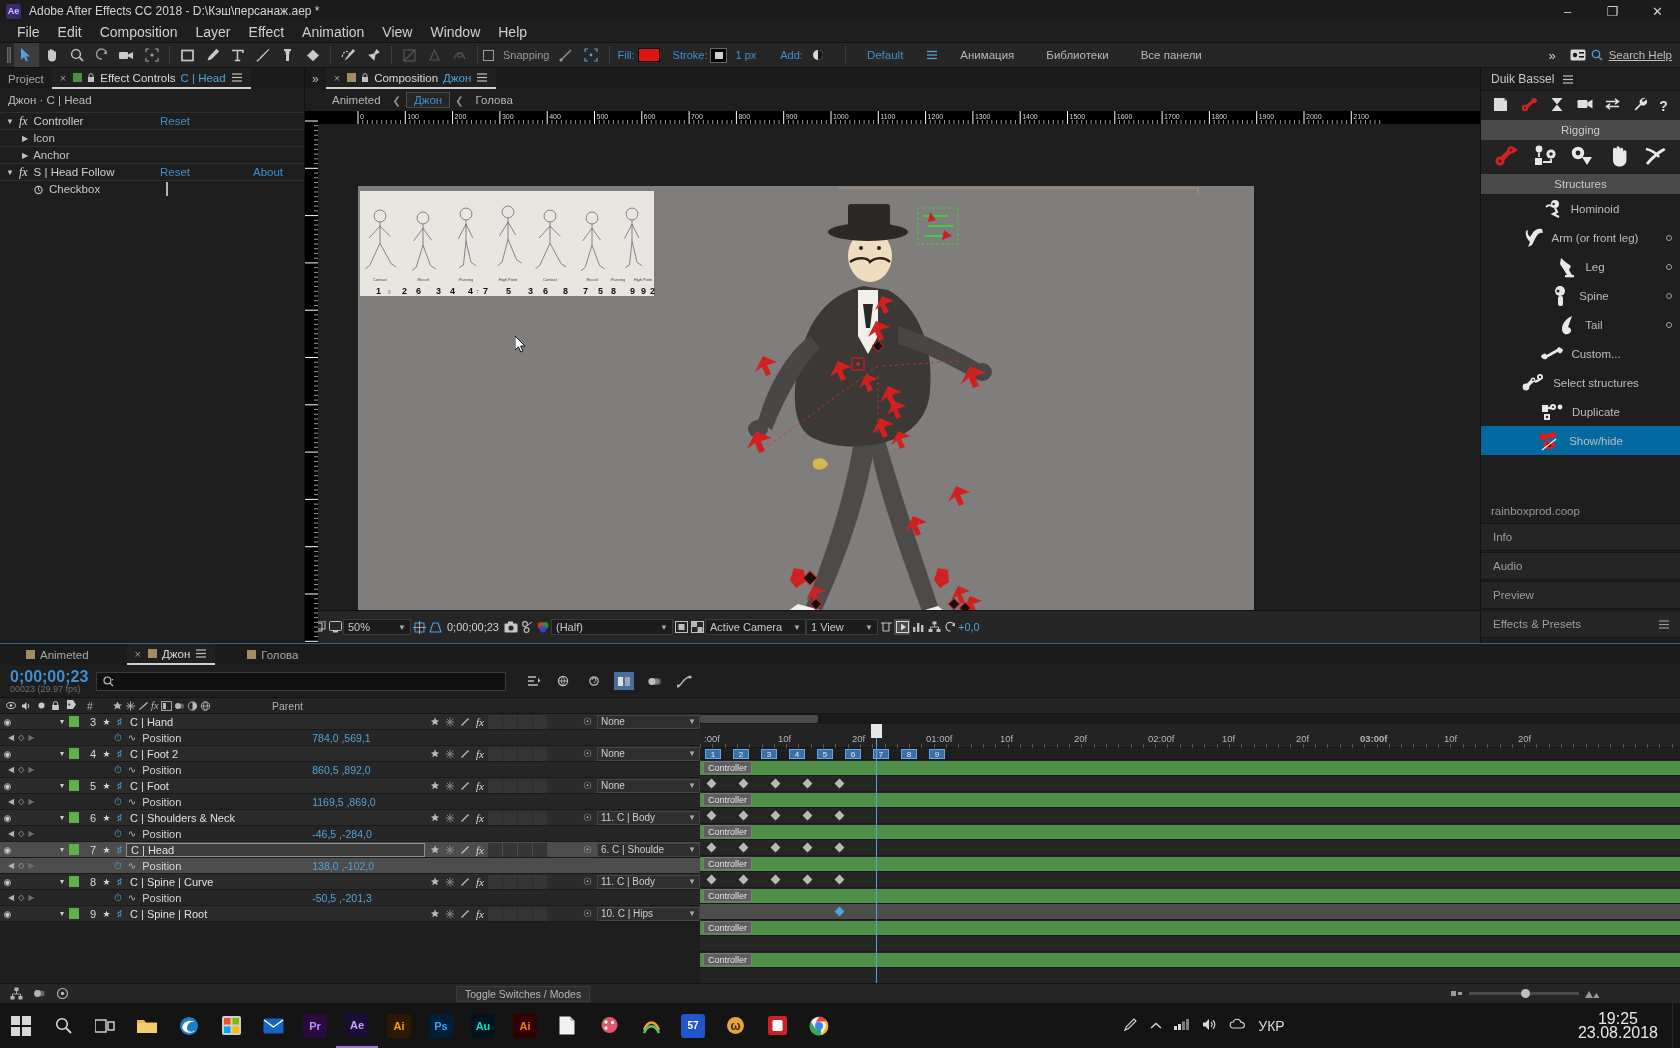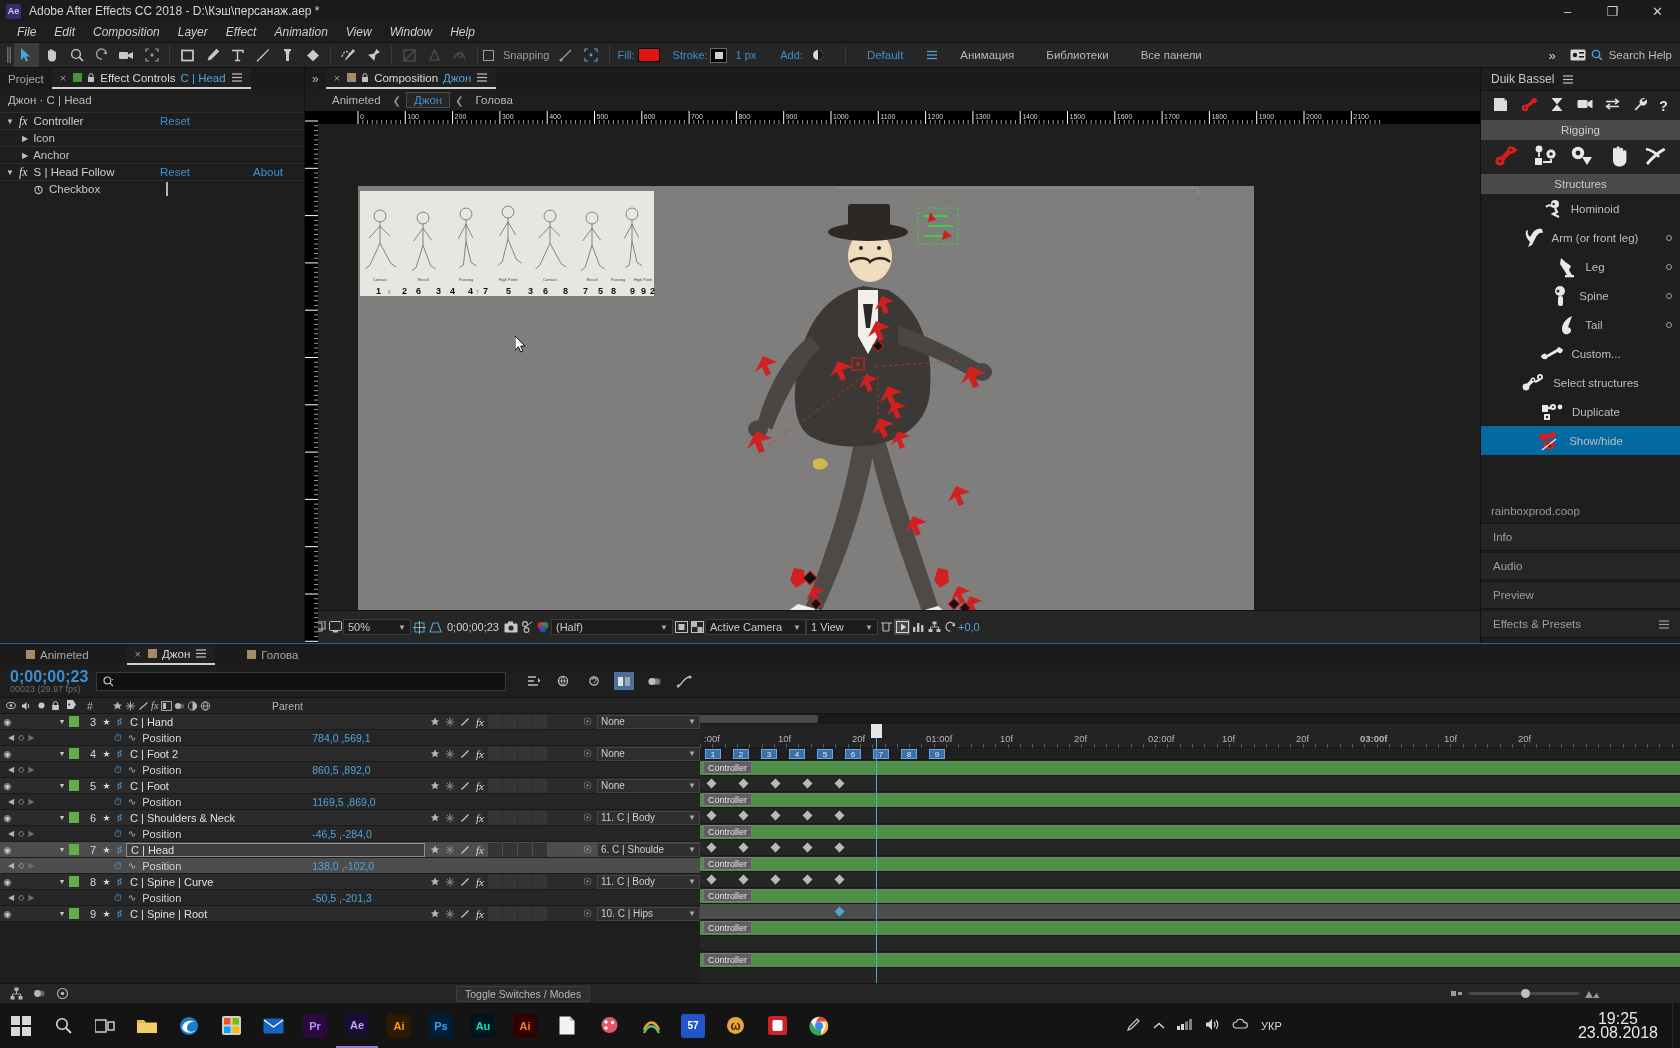--- a/index.html
+++ b/index.html
@@ -15,40 +15,40 @@
   .titlebar { height:22px; background:#1b1b1b; display:flex; align-items:center; padding-left:6px; }
   .ae-logo { width:15px; height:15px; background:#3a2a6b; color:#cfc4ff; font-size:9px;
              font-weight:bold; display:flex; align-items:center; justify-content:center;
              border-radius:2px; margin-right:8px; }
   .title-text { font-size:12px; color:#d4d4d4; }
   .win-ctrl { margin-left:auto; display:flex; height:22px; }
   .win-btn { width:45px; display:flex; align-items:center; justify-content:center; color:#d0d0d0; font-size:13px; }
 
   
   .menubar { height:20px; background:#1e1e1e; display:flex; align-items:center; padding-left:8px; }
-  .menu-item { padding:2px 9px; font-size:12px; color:#cfcfcf;font-style:italic; }
+  .menu-item { padding:2px 9px; font-size:14px; color:#cfcfcf; }
 
   
   .toolbar { height:26px; background:#262626; display:flex; align-items:center;
              border-top:1px solid #111; border-bottom:1px solid #111; padding-left:4px; }
   .tool { width:25px; height:24px; display:flex; align-items:center; justify-content:center;
           color:#c9c9c9; font-size:13px; position:relative; }
   .tool.active { background:#3c3c3c; }
   .tool svg { display:block; }
   .tsep { width:1px; height:18px; background:#3d3d3d; margin:0 5px; }
   .tb-label { color:#9a9a9a; font-size:11px; padding:0 4px; }
   .tb-blue { color:#3f8fd0; font-size:11px; padding:0 3px; }
   .swatch-fill { width:22px; height:14px; background:#e21313; border:1px solid #000; }
   .swatch-stroke { width:17px; height:15px; background:#000; border:1px solid #666;
                    display:flex; align-items:center; justify-content:center; }
   .swatch-stroke i { width:8px; height:7px; background:#cfcfcf; display:block; }
   .snap-box { width:11px; height:11px; border:1px solid #9b9b9b; margin-right:5px; }
   .ws-item { color:#b8b8b8; font-size:11.5px; padding:0 16px; }
   .ws-item.sel { color:#3f8fd0; }
-  .search-help { display:flex; align-items:center; gap:6px; color:#bdbdbd; font-size:11.5px; padding-right:8px; }
+  .search-help { display:flex; align-items:center; gap:6px; color:#bdbdbd; font-size:11.5px; padding-right:8px;text-decoration:underline; }
 
   
   .workspace { position:absolute; top:68px; left:0; width:1680px; height:575px; display:flex; }
 
   
   .leftpanel { width:305px; background:#1e1e1e; border-right:1px solid #111; display:flex; flex-direction:column; }
   .ptabs { height:21px; background:#1b1b1b; display:flex; align-items:center; font-size:11.5px; position:relative; }
   .ptab { padding:0 8px; height:21px; display:flex; align-items:center; gap:5px; color:#a8a8a8; }
   .ptab.active { color:#d8d8d8; border-bottom:2px solid #d0d0d0; background:#202020; }
   .ptab .sq { width:9px; height:9px; background:#4b8f3f; }
@@ -2291,21 +2291,21 @@
             <path d="M1 4.5 H3.5 L7 1 V12 L3.5 8.5 H1 Z" fill="#d8d8d8"></path>
             <path d="M9 4 a3.4 3.4 0 0 1 0 5" stroke="#d8d8d8" stroke-width="1.2" fill="none"></path>
             <path d="M11 2.2 a6 6 0 0 1 0 8.6" stroke="#d8d8d8" stroke-width="1.2" fill="none"></path>
           </svg>
       </span>
       <span>
         <svg width="17" height="12" viewBox="0 0 17 12">
             <path d="M4 10 a3 3 0 0 1 0.3 -6 A4 4 0 0 1 12 4.4 a2.8 2.8 0 0 1 1 5.6 Z" fill="none" stroke="#d0d0d0" stroke-width="1.1"></path>
           </svg>
       </span>
-      <span style="font-size:11px;">УКР</span>
+      <span style="font-size:14px;">УКР</span>
     </div>
     <div class="clock">
       <div>19:25</div>
       <div>23.08.2018</div>
     </div>
     <div style="width:8px;height:45px;border-left:1px solid #2a2a2a;"></div>
   </div>
 </div>
 
 </body></html>

